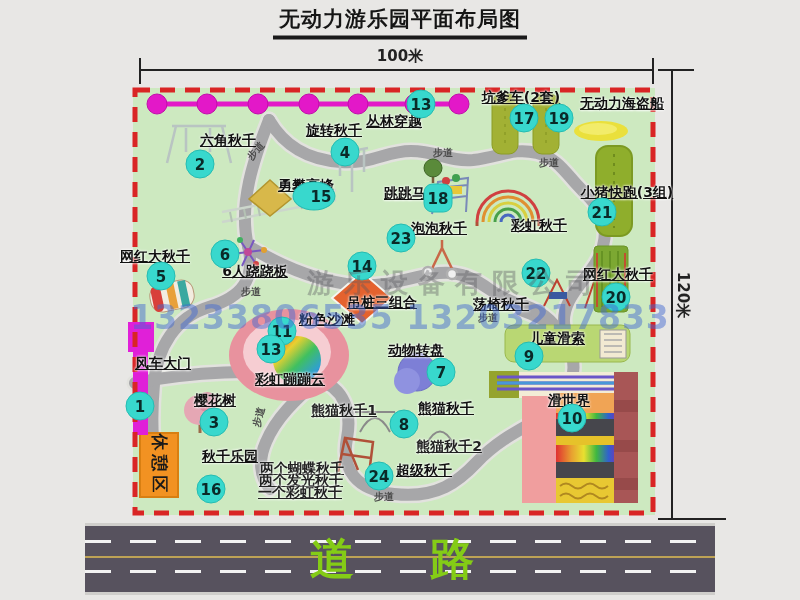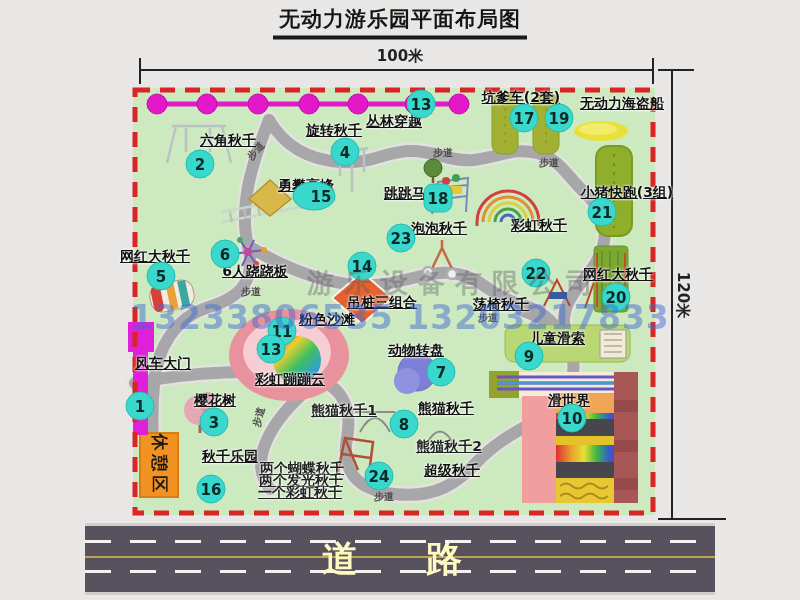--- a/index.html
+++ b/index.html
@@ -70,21 +70,21 @@
     z-index:5;
   }
   .lane-dash{
     position:absolute;left:0;width:100%;height:3px;
     background:repeating-linear-gradient(90deg,#f2f2f2 0 26px,rgba(0,0,0,0) 26px 45px);
   }
   #lane1{top:14px;} #lane2{top:44px;}
   #center-line{position:absolute;left:0;top:30px;width:100%;height:2px;background:#bda255;}
   #road-label{
     position:absolute;left:50%;top:50%;transform:translate(-50%,-50%);
-    font-size:36px;font-weight:bold;color:#fef9c3;letter-spacing:16px;white-space:nowrap;
+    font-size:44px;font-weight:bold;color:#84cc16;letter-spacing:16px;white-space:nowrap;
     text-shadow:none;z-index:6;
   }
   svg{position:absolute;left:0;top:0;z-index:10;}
   #anno-layer{position:absolute;left:0;top:0;width:800px;height:600px;z-index:20;}
 </style>
 </head>
 <body>
 
 <div class="abs" id="map-bg"></div>
 
@@ -338,21 +338,21 @@
     <div class="map-label" style="left: 622px; top: 104px;">无动力海盗船</div>
     <div class="num-badge" style="left: 559px; top: 118px;">19</div>
     <div class="map-label" style="left: 618px; top: 275px;">网红大秋千</div>
     <div class="num-badge" style="left: 616px; top: 297px;">20</div>
     <div class="map-label" style="left: 627px; top: 193px;">小猪快跑(3组)</div>
     <div class="num-badge" style="left: 602px; top: 212px;">21</div>
     <div class="map-label" style="left: 501px; top: 305px;">荡椅秋千</div>
     <div class="num-badge" style="left: 536px; top: 273px;">22</div>
     <div class="map-label" style="left: 439px; top: 229px;">泡泡秋千</div>
     <div class="num-badge" style="left: 401px; top: 238px;">23</div>
-    <div class="map-label" style="left: 424px; top: 471px; margin-left: 28px;">超级秋千</div>
+    <div class="map-label" style="left: 424px; top: 471px;">超级秋千</div>
     <div class="num-badge" style="left: 379px; top: 476px;">24</div>
     <div class="map-label " style="left: 539px; top: 226px;">彩虹秋千</div>
     <div class="map-label tiny" style="left: 344px; top: 411px;">熊猫秋千1</div>
     <div class="map-label tiny" style="left: 449px; top: 447px;">熊猫秋千2</div>
     <div class="map-label tiny" style="left: 302px; top: 469px;">两个蝴蝶秋千</div>
     <div class="map-label tiny" style="left: 301px; top: 481px;">两个发光秋千</div>
     <div class="map-label tiny" style="left: 300px; top: 493px;">一个彩虹秋千</div>
     <div class="walkway-label" style="left: 256px; top: 151px; transform: translate(-50%, -50%) rotate(-48deg);">步道</div>
     <div class="walkway-label" style="left: 443px; top: 153px;">步道</div>
     <div class="walkway-label" style="left: 549px; top: 163px;">步道</div>

